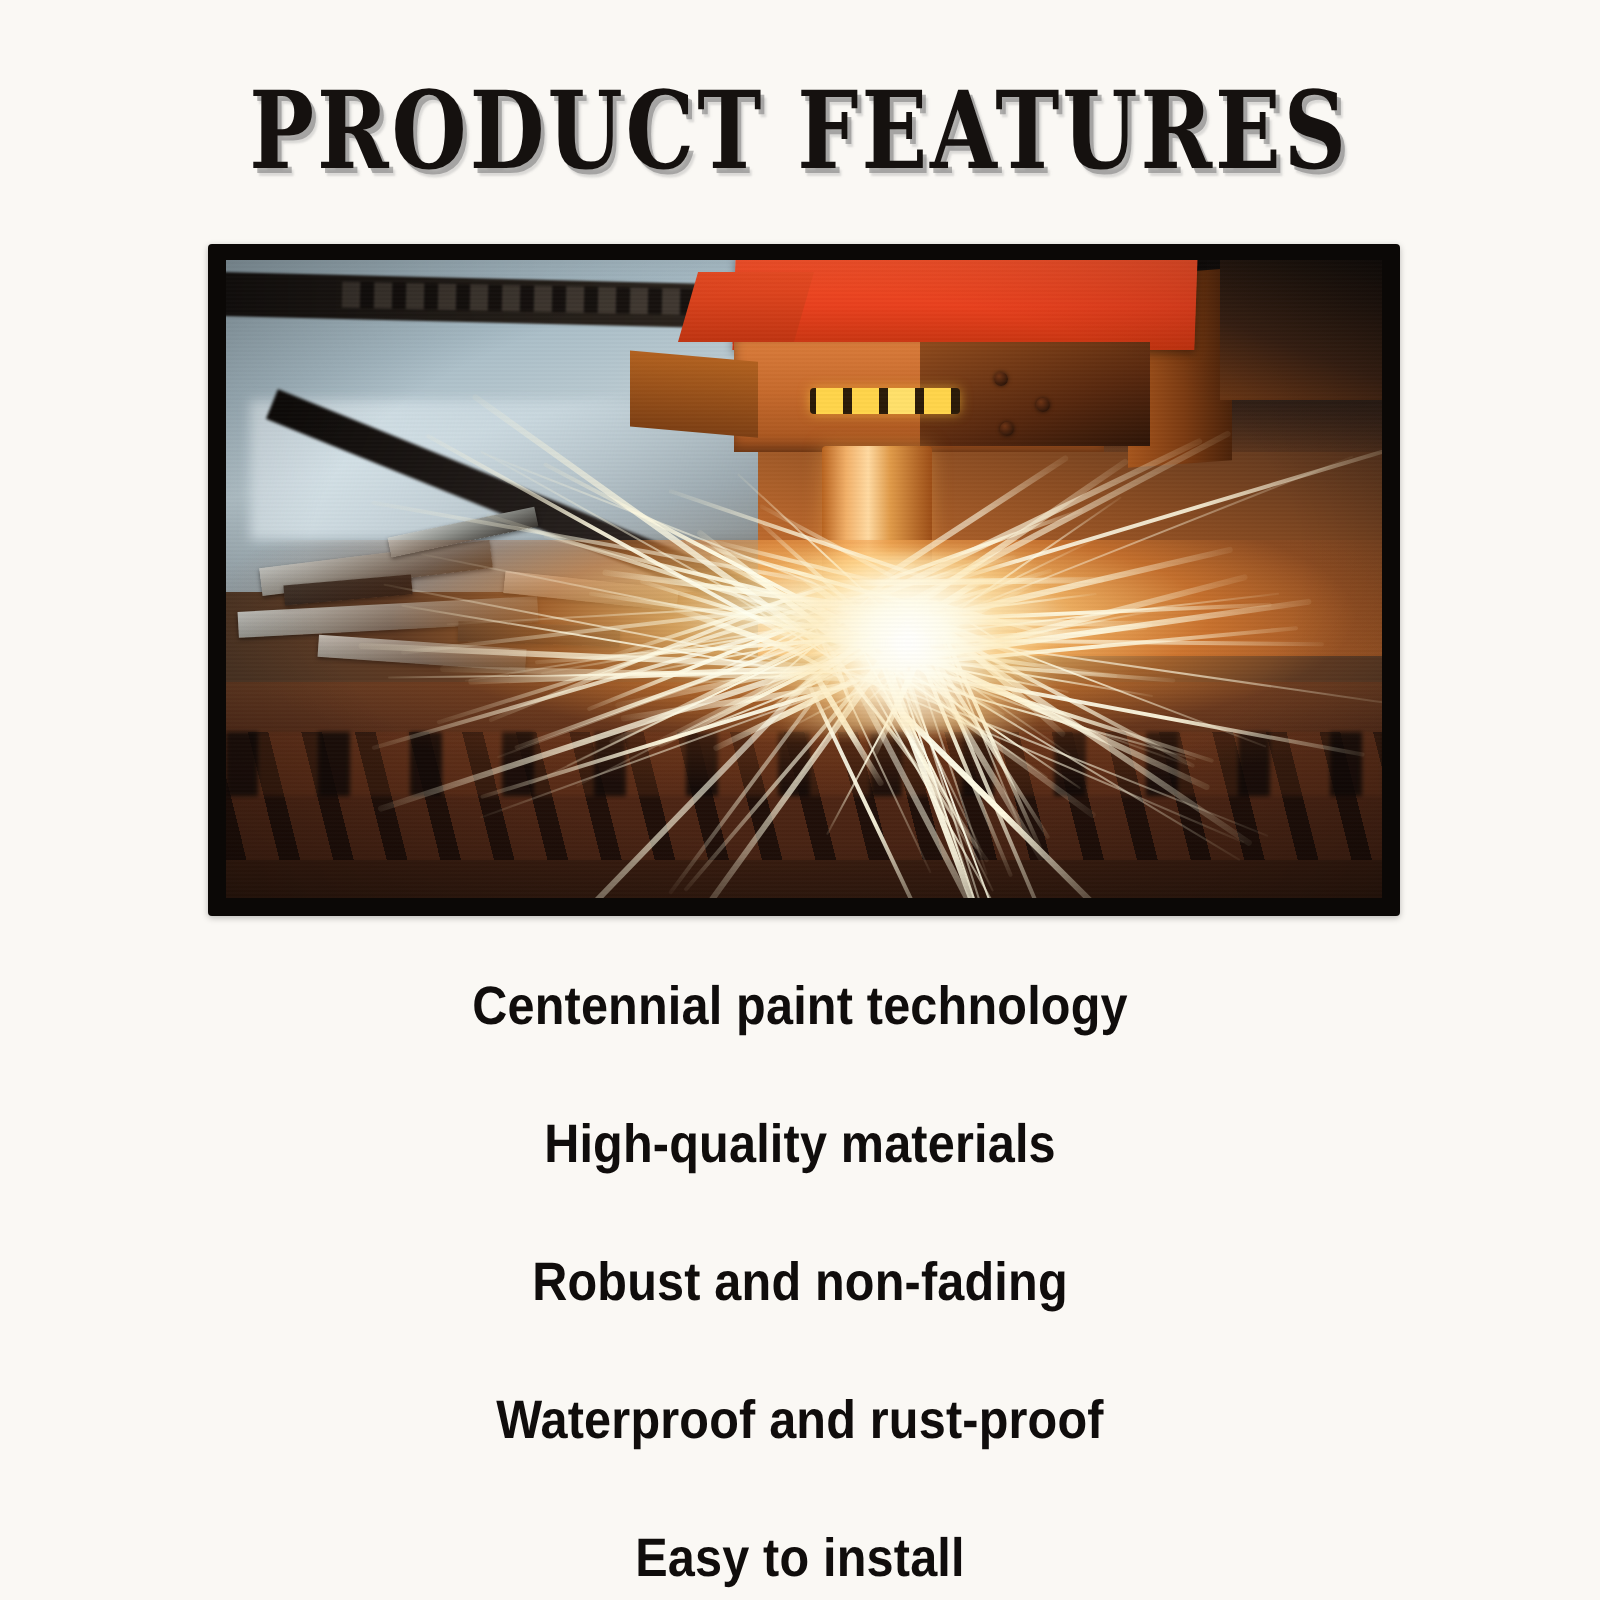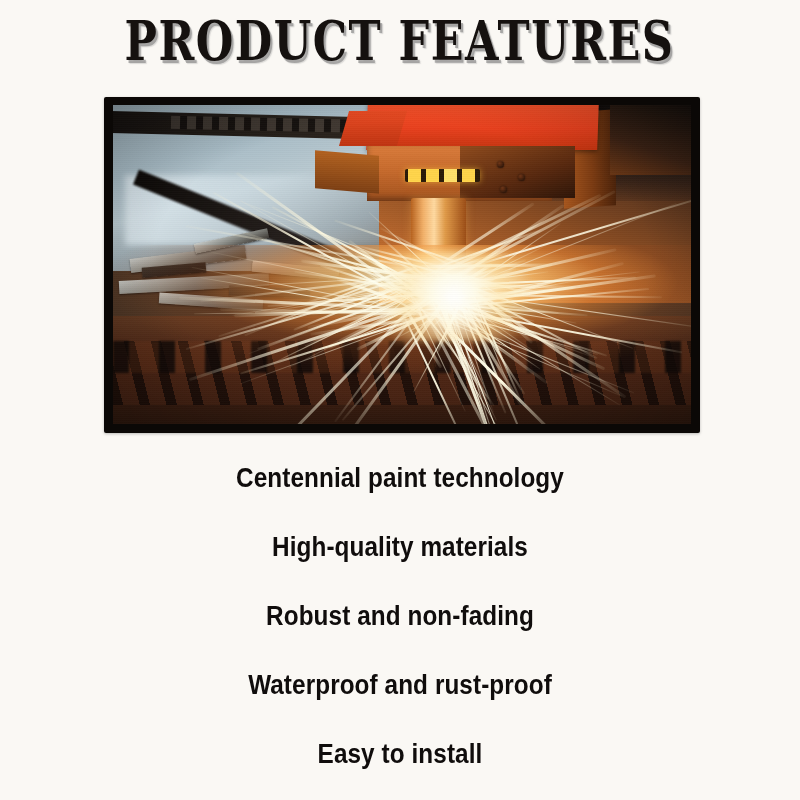--- a/index.html
+++ b/index.html
@@ -12,20 +12,21 @@
     background: #faf8f4;
     font-family: "Liberation Sans", sans-serif;
     overflow: hidden;
     position: relative;
   }
 
   #poster {
     position: absolute;
     inset: 0;
     background: #faf8f4;
+    margin-top: 25px;
   }
 
   
   .title-wrap {
     position: absolute;
     top: 14px;
     left: 0;
     width: 800px;
     text-align: center;
   }

